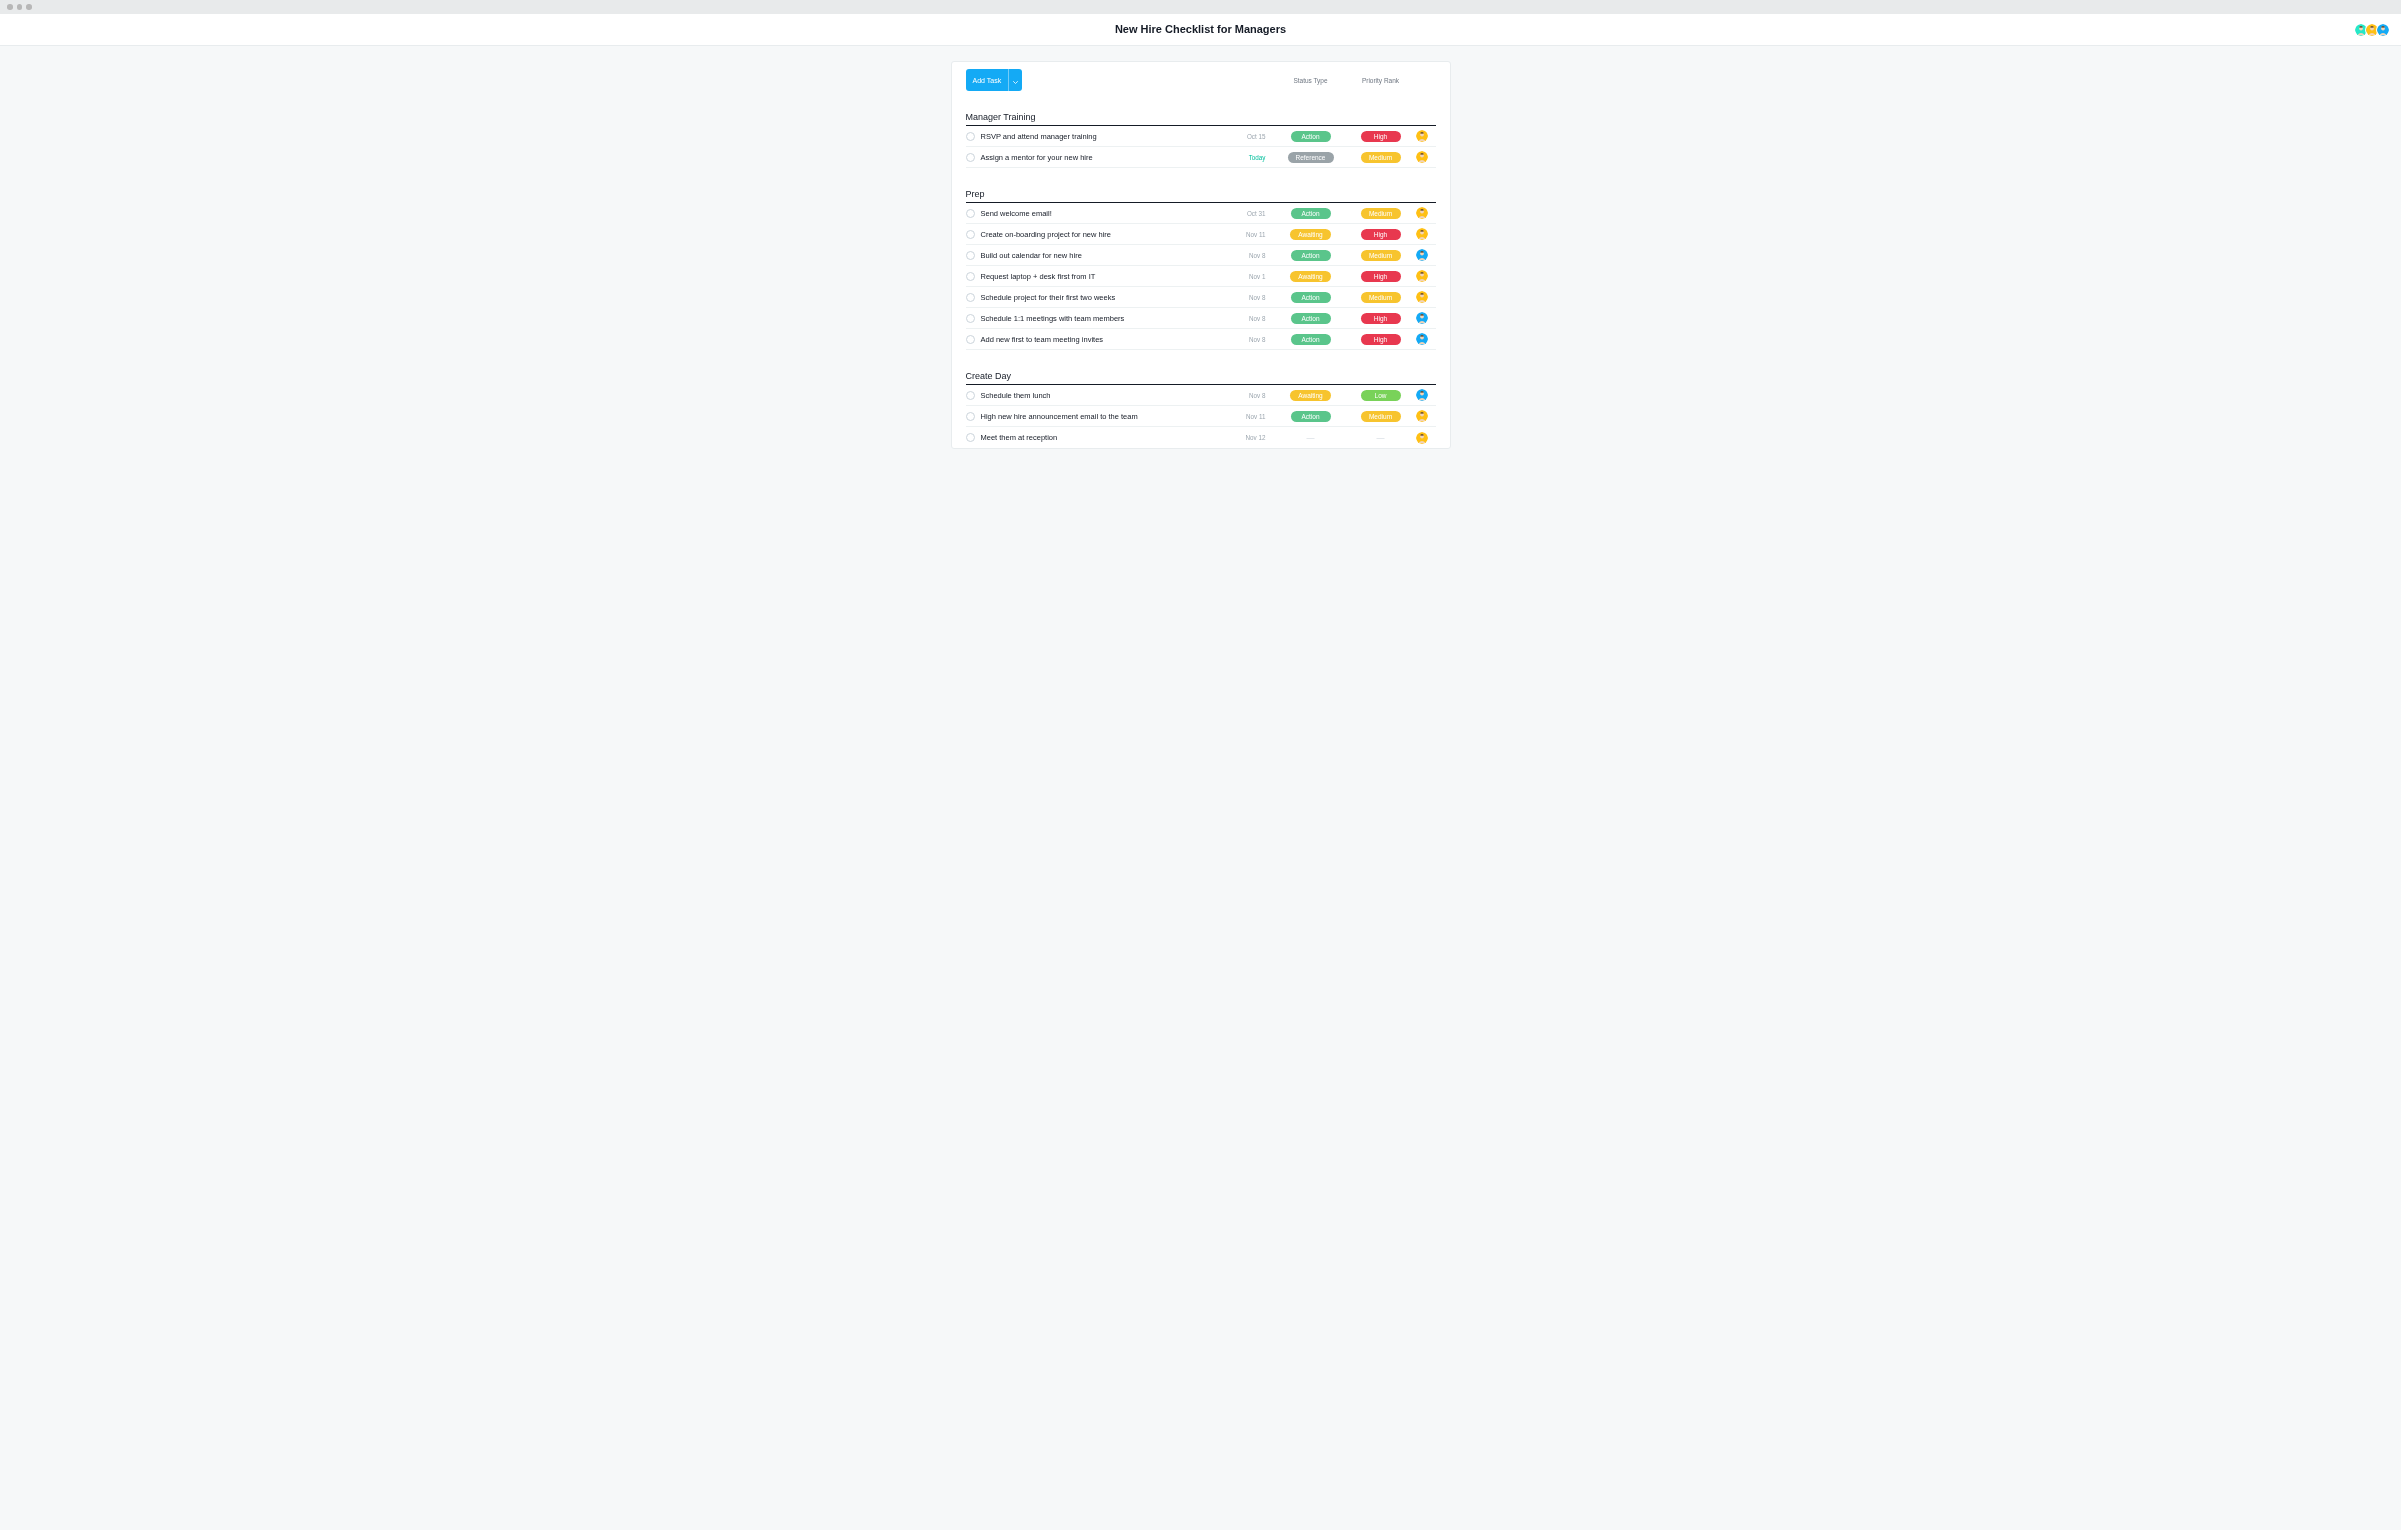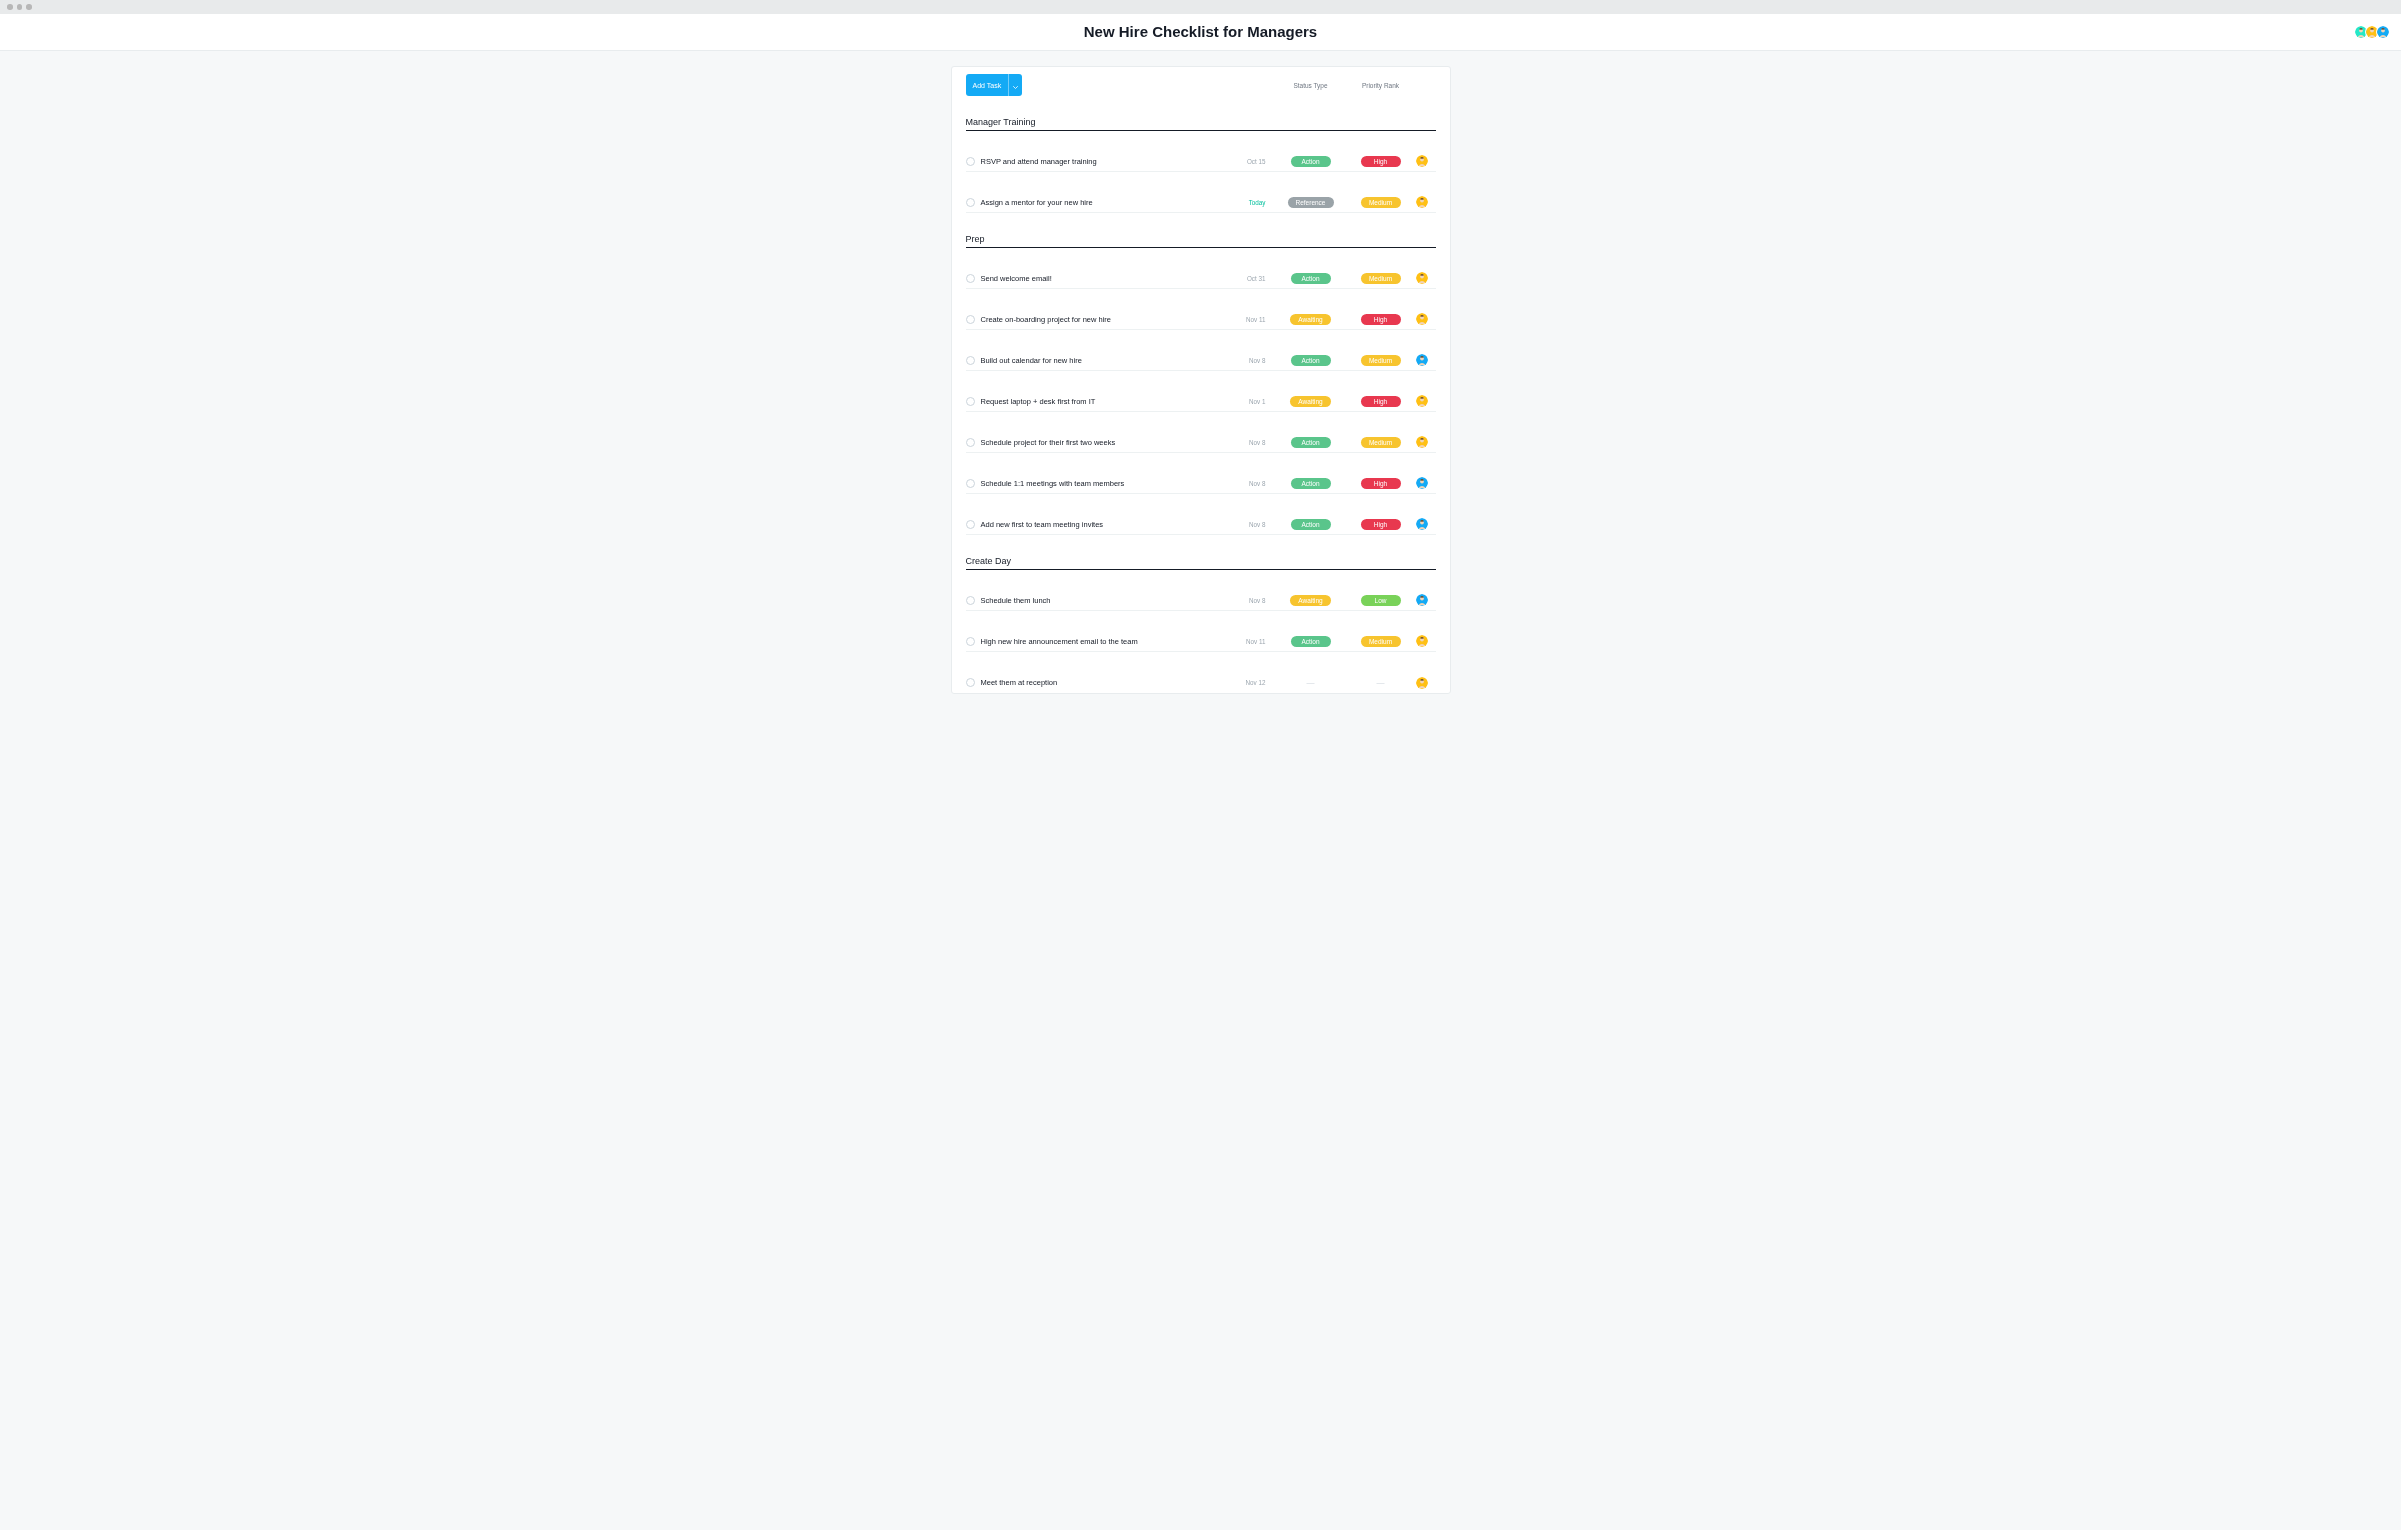--- a/index.html
+++ b/index.html
@@ -23,21 +23,21 @@
   .header {
     background: #fff;
     border-bottom: 0.5px solid #e8ecee;
     padding: 9px 15px 10px;
     display: flex;
     align-items: center;
     justify-content: center;
     position: relative;
   }
   .header h1 {
-    font-size: 15px;
+    font-size: 11px;
     font-weight: 600;
     color: #151b26;
   }
   .header-avatars {
     position: absolute;
     right: 11px;
     top: 50%;
     transform: translateY(-50%);
     display: flex;
   }
@@ -102,21 +102,20 @@
     color: #151b26;
     margin-top: 21px;
     padding-bottom: 3px;
     border-bottom: 1px solid #151b26;
   }
   .task-row {
     display: flex;
     align-items: center;
     height: 21px;
     border-bottom: 0.5px solid #edf1f2;
-    margin-top: 20px;
   }
   .task-row:last-child { border-bottom: none; }
   .check-circle {
     width: 9px; height: 9px;
     border: 0.8px solid #cbd4db;
     border-radius: 50%;
     margin-right: 6px;
     flex-shrink: 0;
     cursor: pointer;
   }

